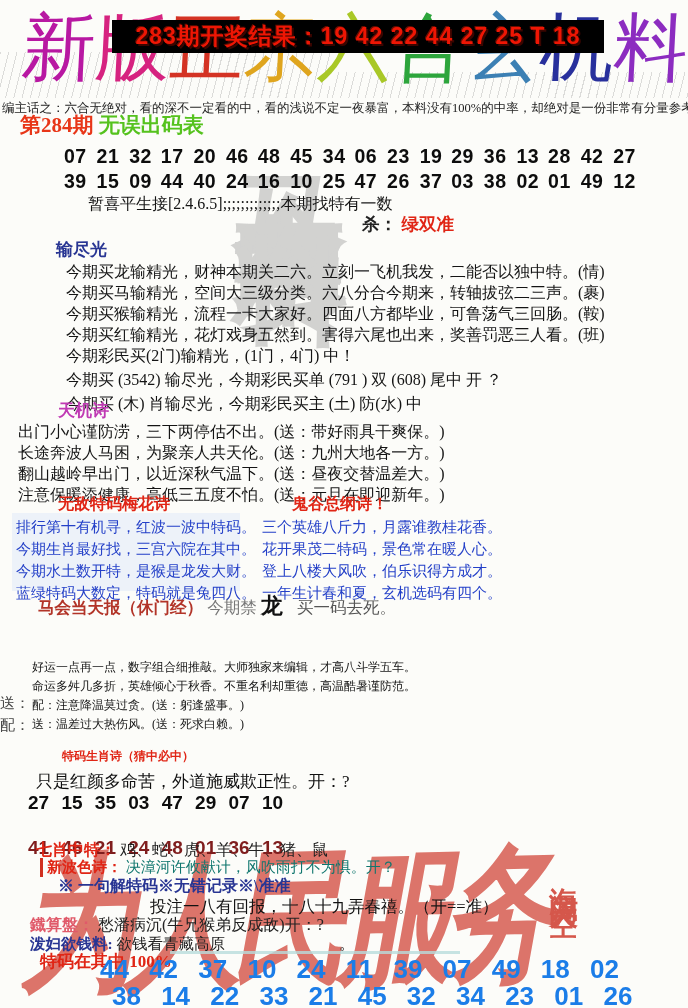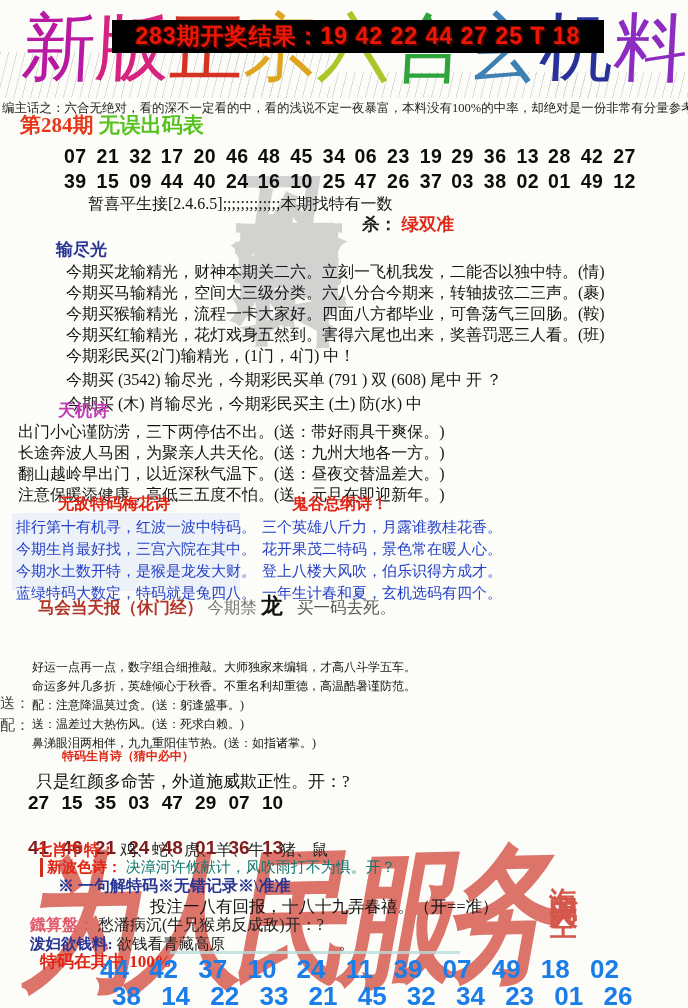--- a/index.html
+++ b/index.html
@@ -145,21 +145,20 @@
     <span style="color:#777;">今期禁</span>
     <span style="font-size:22px;font-weight:bold;color:#111;">龙</span>
     <span style="color:#555;margin-left:10px;">买一码去死。</span>
   </div>
 
   <div class="sec" style="left:32px;top:658px;font-size:12px;line-height:19px;color:#141414;">
     <div>好运一点再一点，数字组合细推敲。大师独家来编辑，才高八斗学五车。</div>
     <div>命运多舛几多折，英雄倾心于秋香。不重名利却重德，高温酷暑谨防范。</div>
     <div>配：注意降温莫过贪。(送：躬逢盛事。)</div>
     <div>送：温差过大热伤风。(送：死求白赖。)</div>
-    <div>鼻涕眼泪两相伴，九九重阳佳节热。(送：如指诸掌。)</div>
   </div>
   <div class="sec" style="left:0;top:694px;font-size:15px;color:#444;">送：</div>
   <div class="sec" style="left:0;top:716px;font-size:15px;color:#444;">配：</div>
 
   <div class="sec red bold" style="left:62px;top:748px;font-size:12px;">特码生肖诗（猜中必中）</div>
   <div class="sec" style="left:36px;top:770px;font-size:17px;">只是红颜多命苦，外道施威欺正性。开：?</div>
   <div class="sec numfont" style="left:28px;top:792px;font-size:19px;word-spacing:7px;color:#0d0d0d;">27 15 35 03 47 29 07 10</div>
   <div class="sec numfont" style="left:28px;top:818px;font-size:19px;word-spacing:7px;color:#7f1d1d;margin-top:19px;">41 46 21 24 48 01 36 13</div>
 
   <div class="sec" style="left:36px;top:840px;font-size:16px;">

